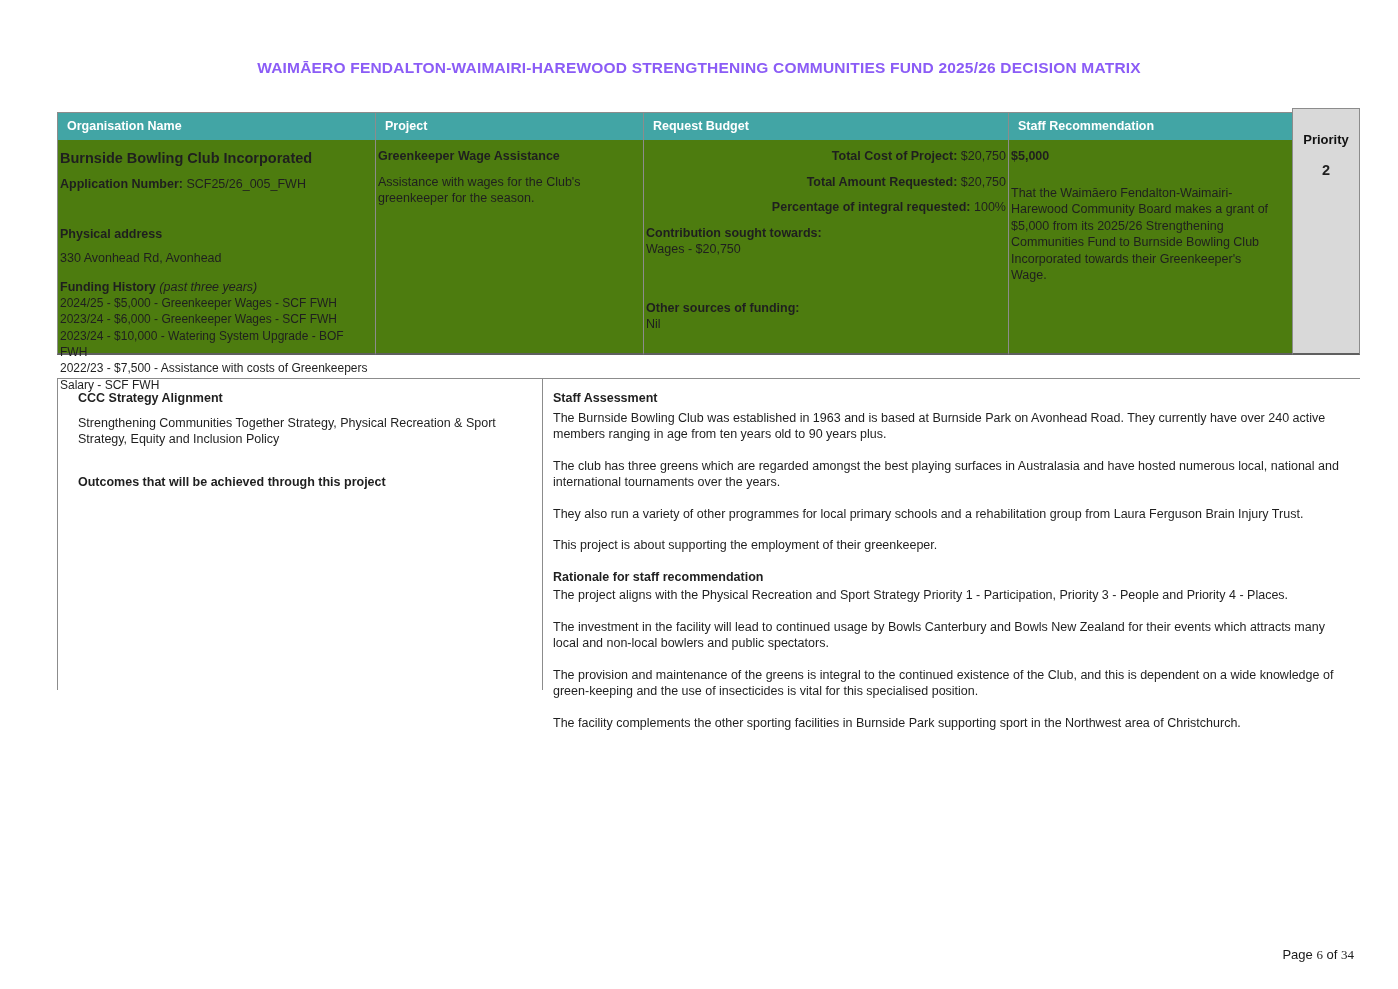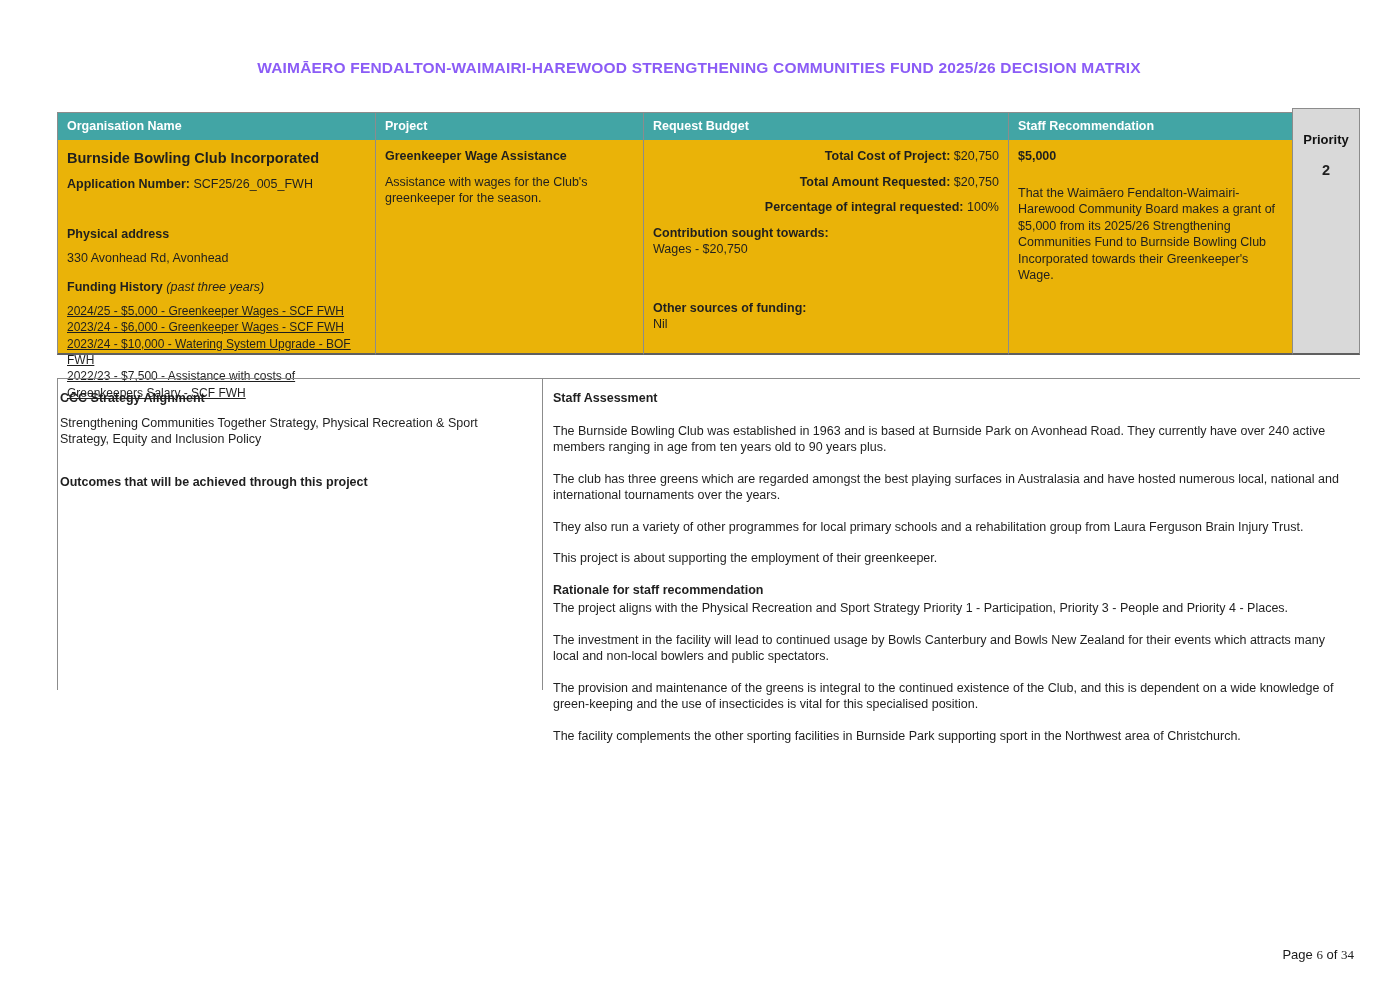--- a/index.html
+++ b/index.html
@@ -22,56 +22,56 @@
     grid-template-columns:318px 268px 365px 284px 68px;
     grid-template-rows:4px 28px 215px;
   }
   .hcell {
     grid-row:2; background:#42a5a5; color:#ffffff;
     font-weight:700; font-size:12.5px;
     display:flex; align-items:center; padding:0 9px;
     border-top:1px solid #8c8c8c; border-left:1px solid #8c8c8c;
   }
   .bcell {
-    grid-row:3; background:#eab308; padding:8px 9px;
+    grid-row:3; background:#4d7c0f; padding:8px 2px;
     border-left:1px solid #8c8c8c; border-bottom:2px solid #5f5f5f;
   }
   .prio-cell {
     grid-column:5; grid-row:1 / 4; background:#d9d9d9;
     border:1px solid #8c8c8c; border-bottom:2px solid #5f5f5f;
     text-align:center; padding-top:22px;
   }
   .prio-label { font-weight:700; font-size:13px; color:#111; }
   .prio-value { font-weight:700; font-size:14.5px; margin-top:13px; }
 
   .org-name { font-size:14.5px; font-weight:700; margin-top:1px; }
   .line { margin-top:8px; }
   .lbl { font-weight:700; }
   .gap-lg { margin-top:33px; }
   .gap-md { margin-top:12px; }
   .italic { font-style:italic; font-weight:400; }
-  .funding-list { margin-top:8px; font-size:12px; line-height:1.36;text-decoration:underline; }
+  .funding-list { font-size:12px; line-height:1.36; }
 
   .proj-title { font-weight:700; }
   .proj-desc { margin-top:9px; width:215px; }
 
   .budget-line { margin-bottom:9px;text-align:right; }
   .budget-other { margin-top:42px; }
 
   .rec-amount { font-weight:700; }
   .rec-text { margin-top:20px; width:265px; }
 
   
   .details {
     position:absolute; left:57px; top:378px; width:1303px; height:312px;
     border-top:1px solid #8c8c8c; display:flex; align-items:stretch;
   }
   .details-left {
     width:485px; border-left:1px solid #8c8c8c;
-    padding:11px 12px 0 2px;
+    padding:11px 12px 0 20px;
   }
   .details-right {
     flex:1; border-left:1px solid #8c8c8c;
     padding:11px 14px 0 10px;
   }
   .sec-head { font-weight:700; margin-bottom:8px; }
   .para { margin-bottom:15px; }
   .para-tight { margin-bottom:2px; }
   .outcomes-head { font-weight:700; margin-top:26px; margin-bottom:8px; }
   .outcome-line { }
@@ -155,21 +155,21 @@
 
 <div class="details">
 
   <div class="details-left">
     <div class="sec-head">CCC Strategy Alignment</div>
     <div class="para">Strengthening Communities Together Strategy, Physical Recreation &amp; Sport Strategy, Equity and Inclusion Policy</div>
     <div class="outcomes-head">Outcomes that will be achieved through this project</div>
   </div>
 
   <div class="details-right">
-    <div class="sec-head" style="margin-bottom:16px">Staff Assessment</div>
+    <div class="sec-head" style="margin-bottom:3px">Staff Assessment</div>
     <div class="para">The Burnside Bowling Club was established in 1963 and is based at Burnside Park on Avonhead Road. They currently have over 240 active members ranging in age from ten years old to 90 years plus.</div>
     <div class="para">The club has three greens which are regarded amongst the best playing surfaces in Australasia and have hosted numerous local, national and international tournaments over the years.</div>
     <div class="para">They also run a variety of other programmes for local primary schools and a rehabilitation group from Laura Ferguson Brain Injury Trust.</div>
     <div class="para">This project is about supporting the employment of their greenkeeper.</div>
     <div class="sec-head para-tight">Rationale for staff recommendation</div>
     <div class="para">The project aligns with the Physical Recreation and Sport Strategy Priority 1 - Participation, Priority 3 - People and Priority 4 - Places.</div>
     <div class="para">The investment in the facility will lead to continued usage by Bowls Canterbury and Bowls New Zealand for their events which attracts many local and non-local bowlers and public spectators.</div>
     <div class="para">The provision and maintenance of the greens is integral to the continued existence of the Club, and this is dependent on a wide knowledge of green-keeping and the use of insecticides is vital for this specialised position.</div>
     <div class="para">The facility complements the other sporting facilities in Burnside Park supporting sport in the Northwest area of Christchurch.</div>
   </div>

